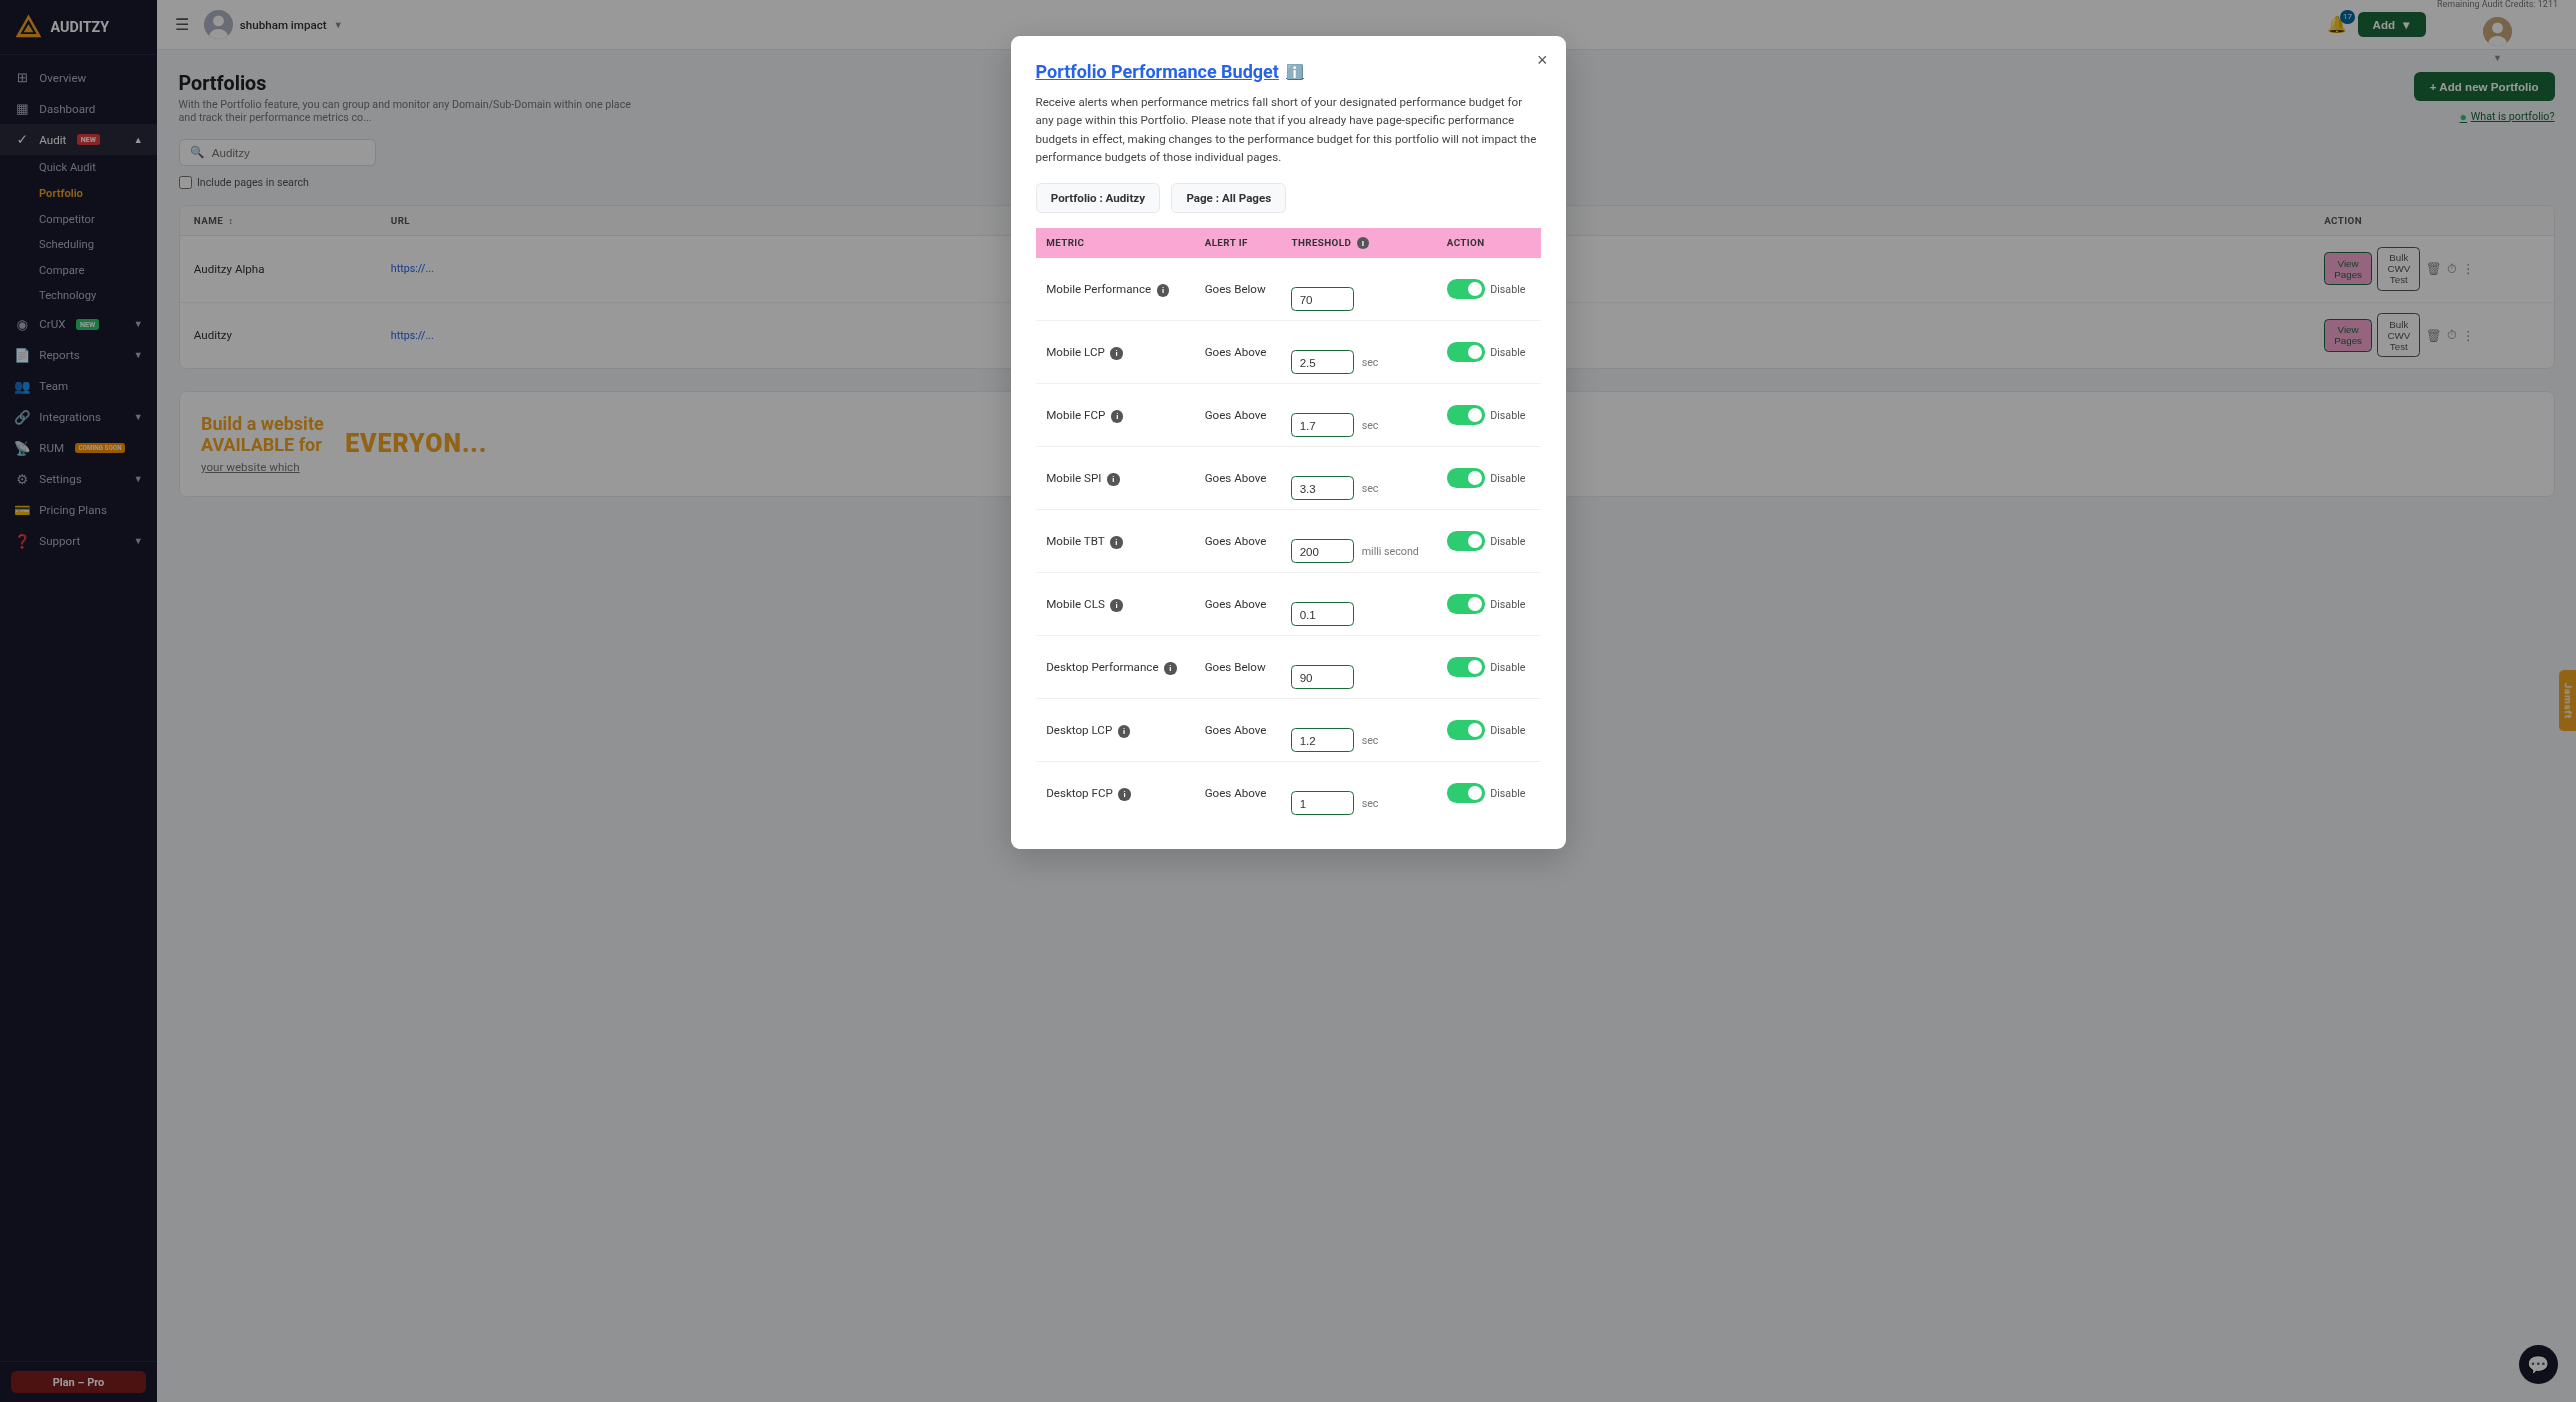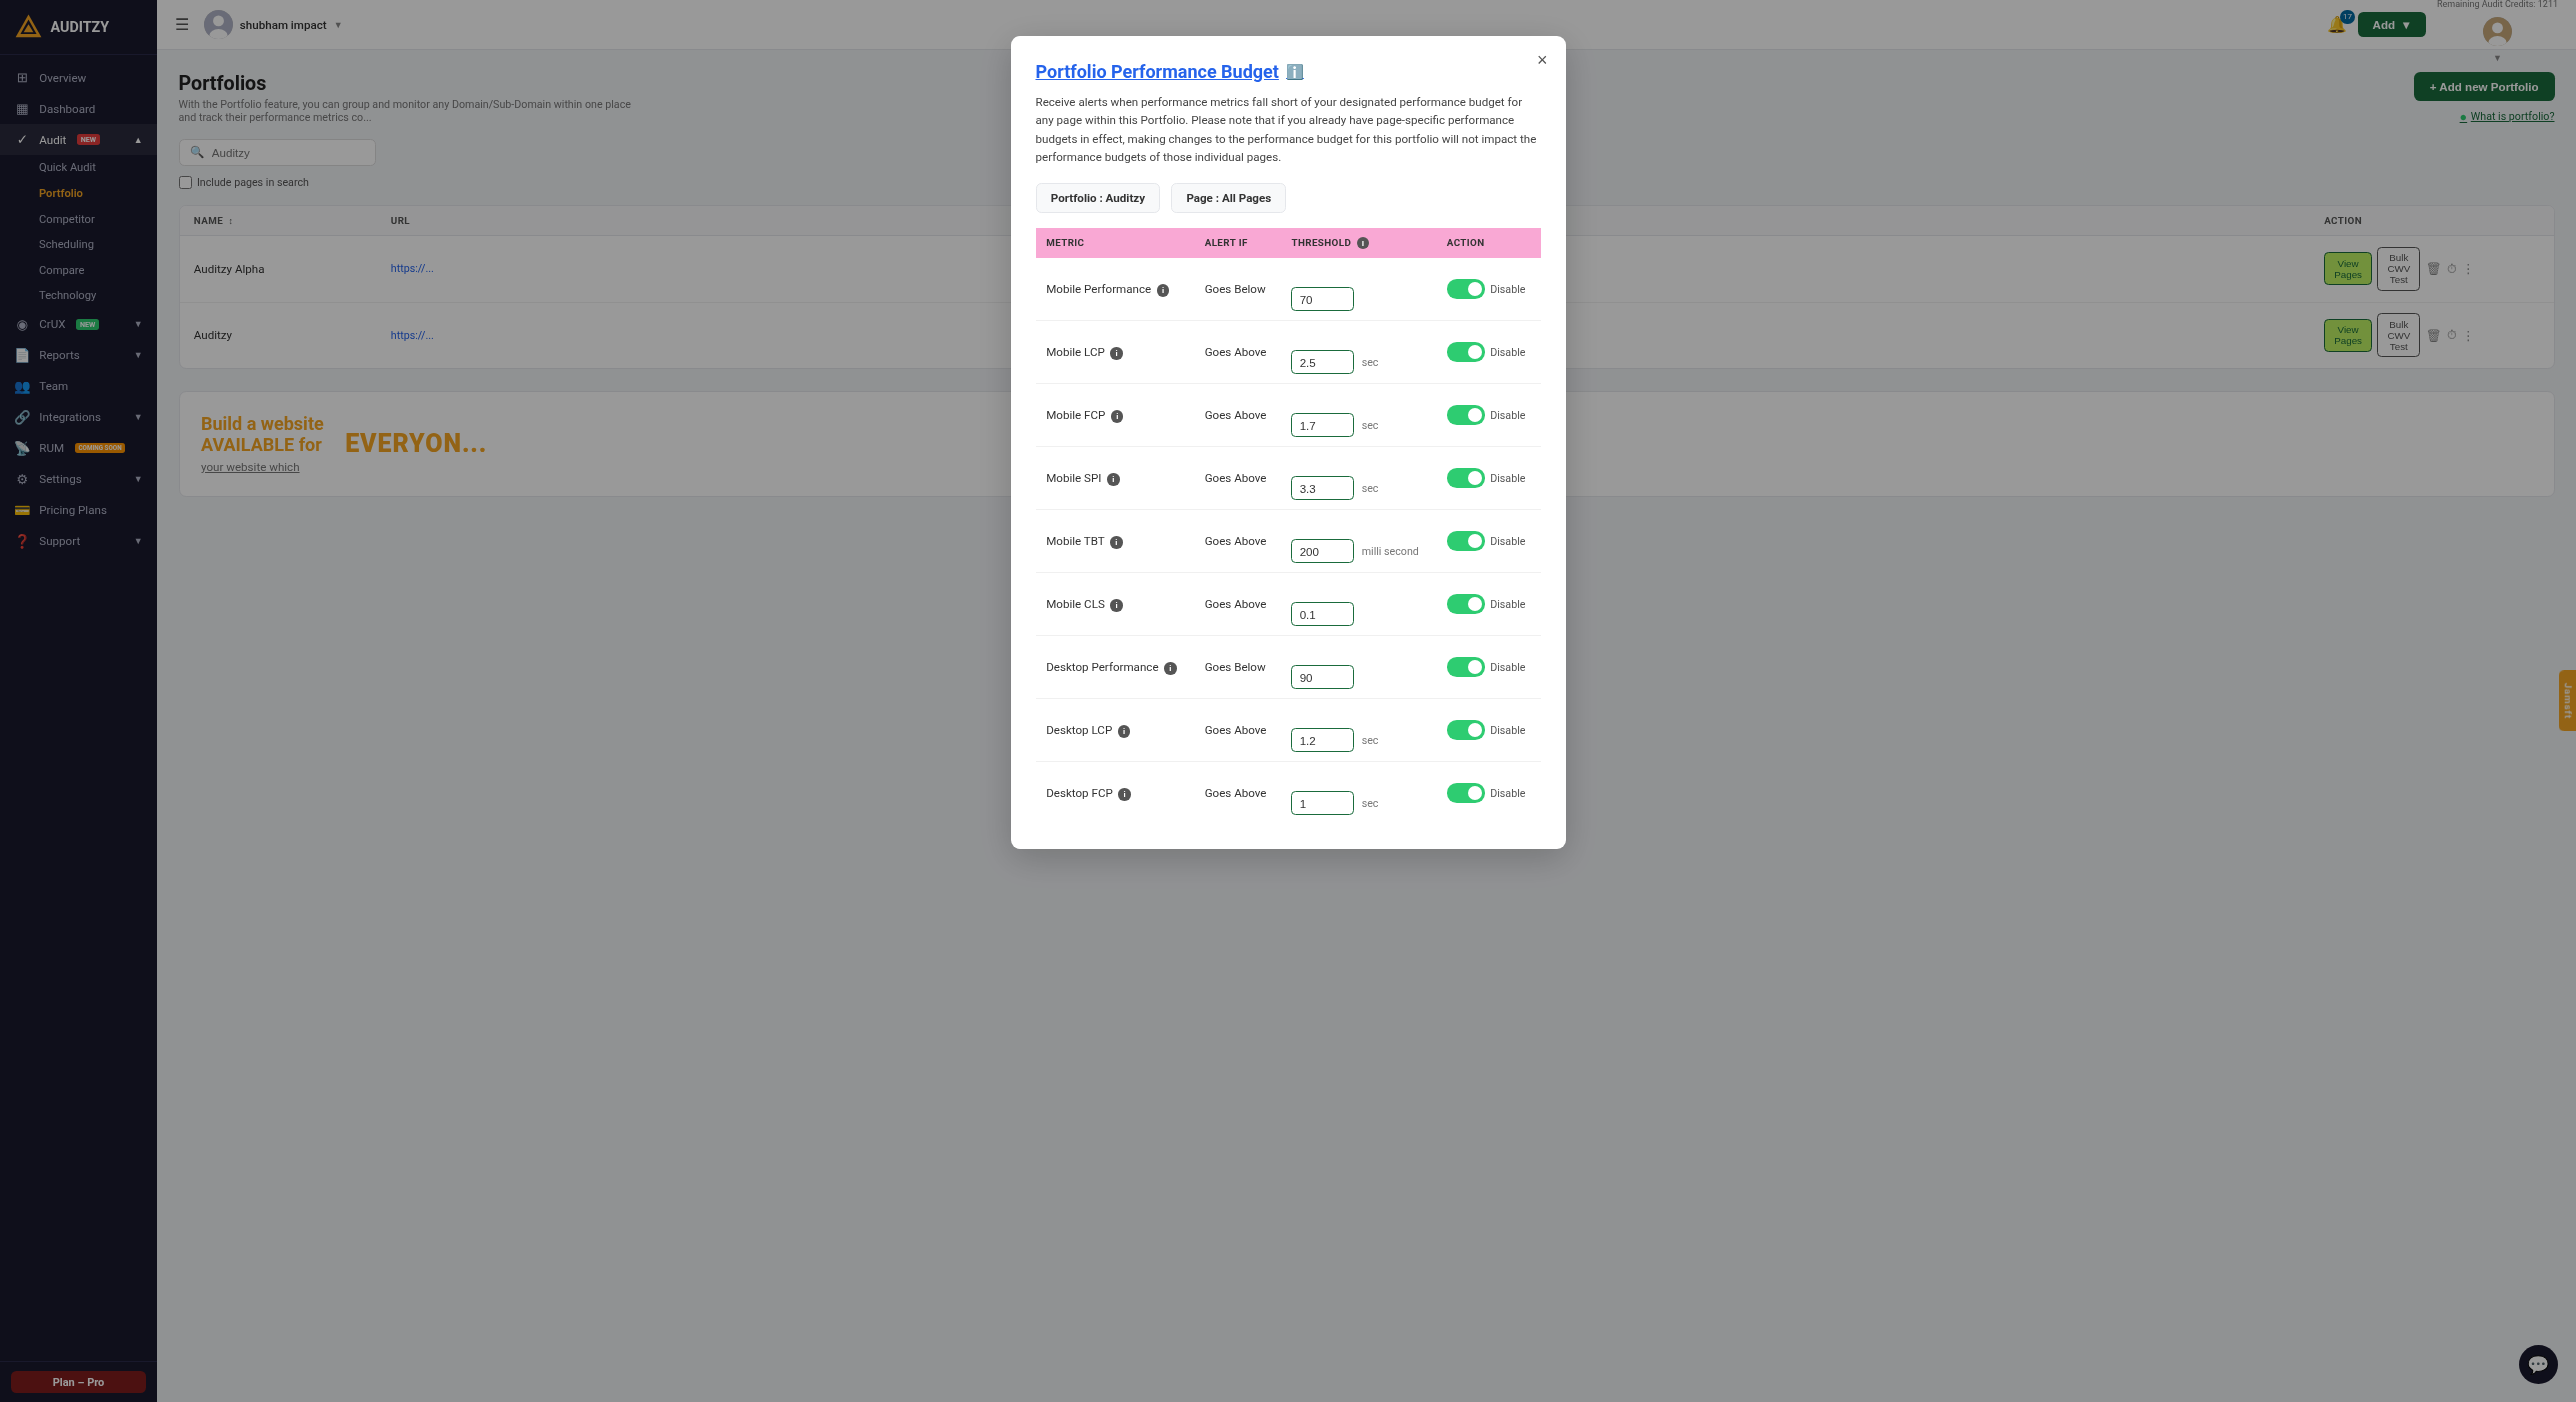--- a/index.html
+++ b/index.html
@@ -276,21 +276,21 @@
       border-bottom: 0.9px solid #f0f0f0;
       align-items: center;
       font-size: 11.6px;
       color: #333;
     }
     .table-row:last-child { border-bottom: none; }
     .action-cell { display: flex; align-items: center; gap: 5.4px; }
     .btn-view-pages {
       border: 0.9px solid #1a6b3c;
       color: #1a6b3c;
-      background: #bef264;
+      background: #f9a8d4;
       padding: 4.5px 9px;
       border-radius: 4.5px;
       font-size: 9.8px;
       cursor: pointer;
     }
     .btn-bulk {
       border: 0.9px solid #555;
       color: #555;
       background: #fff;
       padding: 4.5px 9px;

